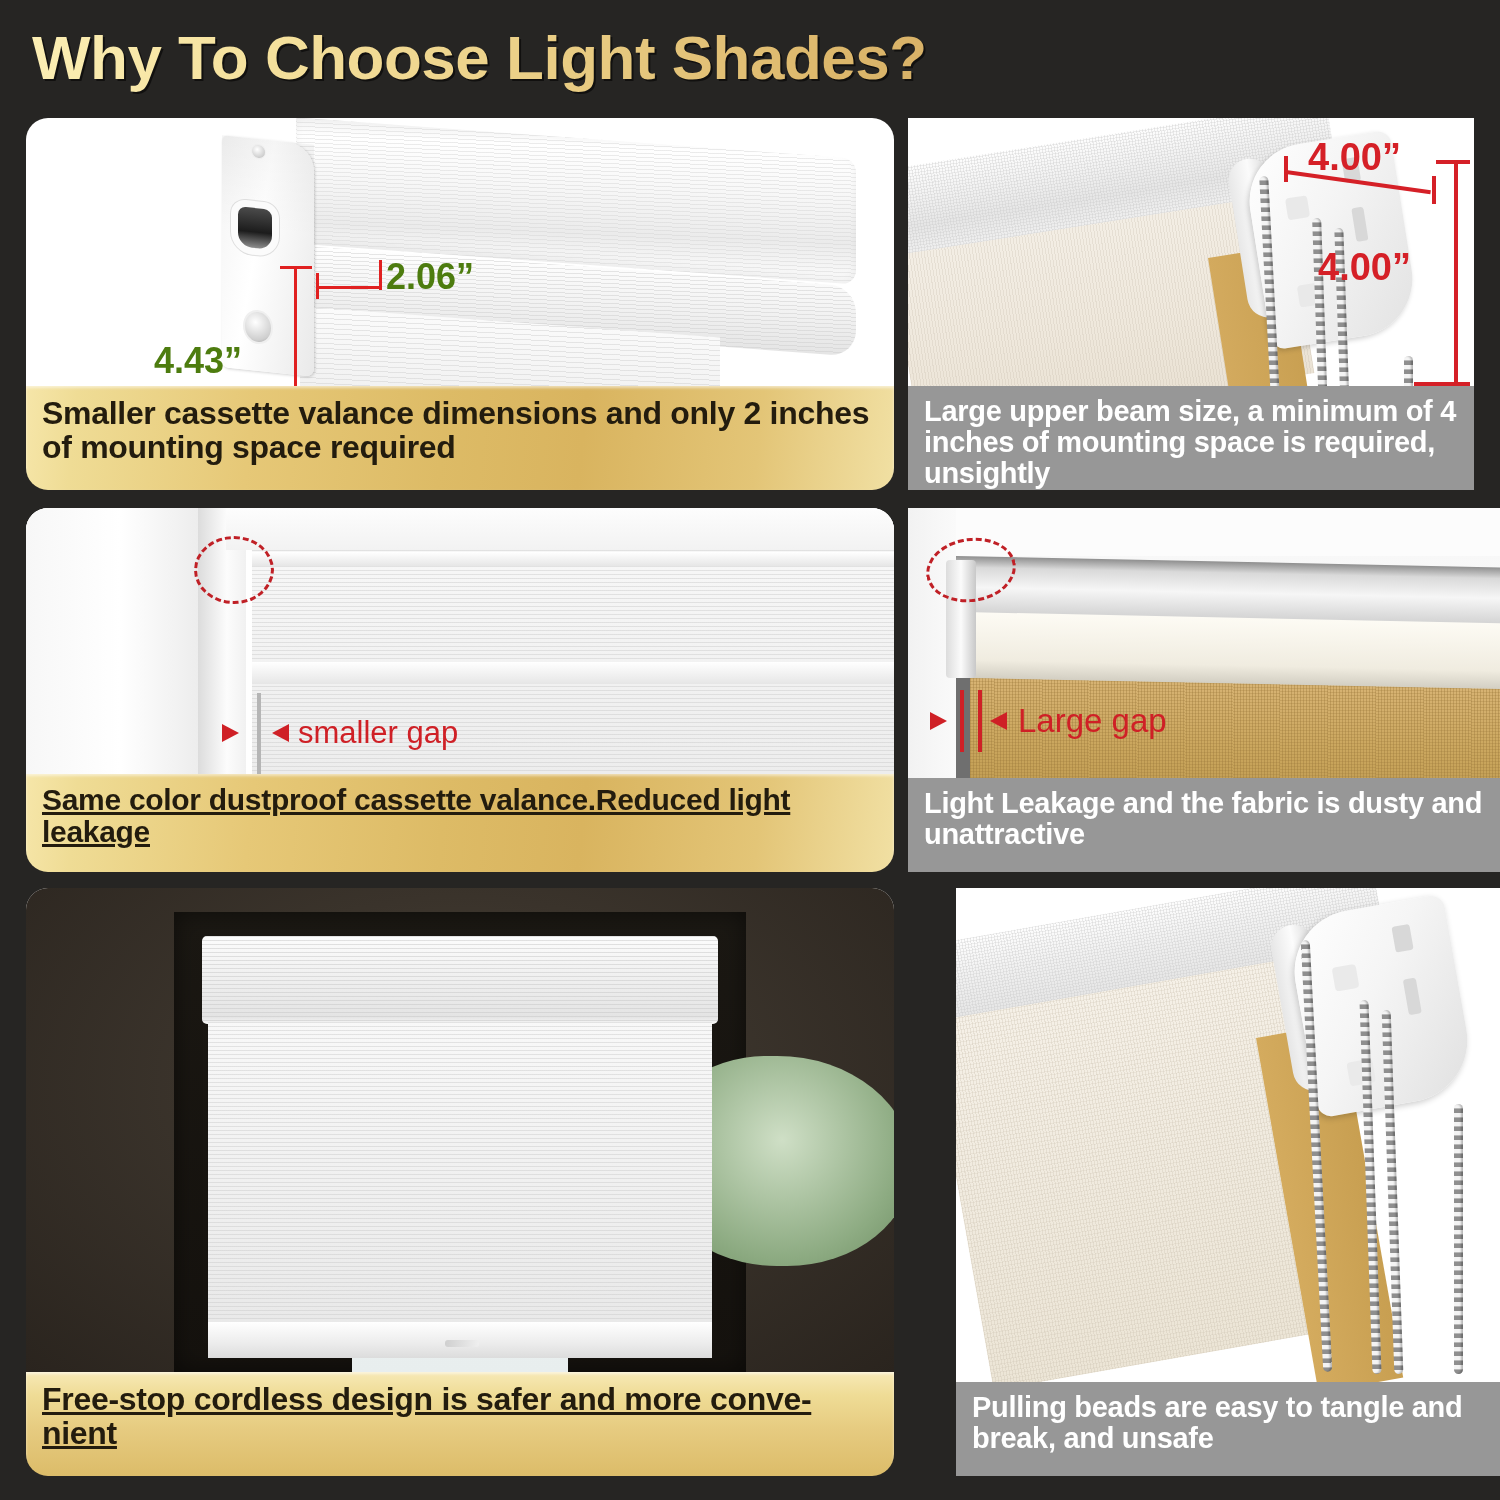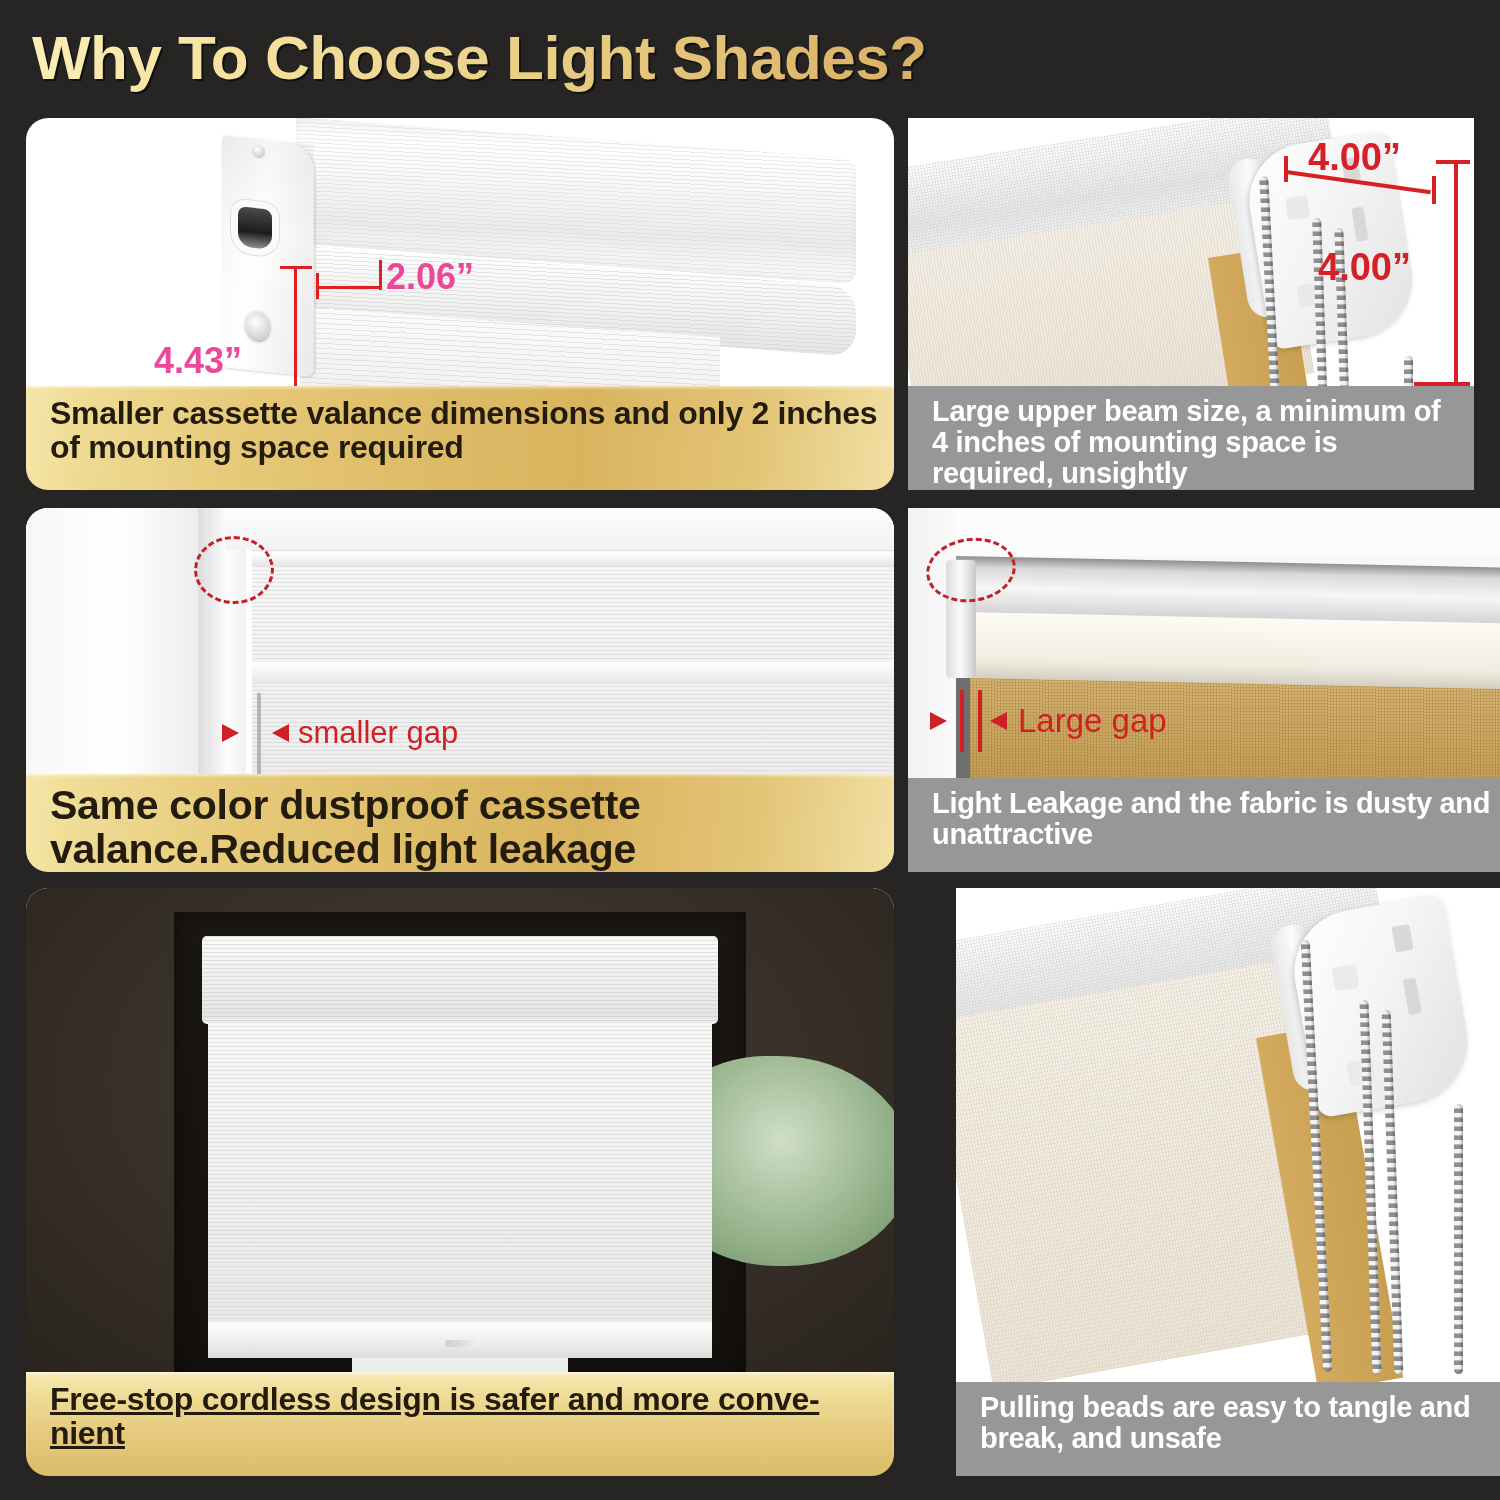--- a/index.html
+++ b/index.html
@@ -31,21 +31,21 @@
   .panel{position:absolute;overflow:hidden;display:flex;flex-direction:column;}
   .panel.left{border-radius:22px;}
   .panel.right{border-radius:0px;}
 
   .photo{position:relative;flex:1 1 auto;overflow:hidden;background:#fff;}
 
   
   .cap{
     position:relative;flex:0 0 auto;
     box-sizing:border-box;
-    padding:10px 14px 10px 24px;
+    padding:10px 14px 10px 16px;
     font-weight:bold;
     line-height:1.07;
     letter-spacing:-0.3px;
   }
   .cap-gold{
     color:#231c0e;
     background:linear-gradient(96deg,#f6e6a9 0%,#efdc95 6%,#e6c877 26%,#ddbb66 48%,#d9b45f 64%,#e3c577 84%,#f1e0a3 100%);
     box-shadow:inset 0 2px 3px rgba(255,255,255,.55);
   }
   .cap-gold.bright{
@@ -114,21 +114,21 @@
   .v-fab{
     position:absolute;left:104px;top:186px;width:420px;height:84px;
     background:linear-gradient(178deg,#fbfbfb,#efefef);
     transform:skewY(4.2deg);
   }
   .v-fab:before{
     content:"";position:absolute;inset:0;
     background:repeating-linear-gradient(179deg,rgba(208,208,208,.5) 0 1px,rgba(255,255,255,0) 1px 5px);
   }
   .dimline{position:absolute;background:#e02020;}
-  .dimlbl{position:absolute;color:#ec4899;font-weight:bold;white-space:nowrap;}
+  .dimlbl{position:absolute;color:#4d7c0f;font-weight:bold;white-space:nowrap;}
 
   
   #p2{left:908px;top:118px;width:566px;height:372px;}
   #p2 .cap{height:104px;font-size:29px;}
   .r-scene{position:absolute;inset:0;background:#fff;}
   .r-tube{
     position:absolute;left:-20px;top:52px;width:450px;height:86px;
     background:linear-gradient(180deg,#fdfdfd 0%,#f2f2f2 35%,#e6e6e6 70%,#efefef 100%);
     transform:rotate(-9deg);transform-origin:left center;
   }
@@ -162,21 +162,21 @@
   }
   .bead{
     position:absolute;width:9px;
     background:repeating-linear-gradient(180deg,#f4f4f4 0 4px,#b9b9b9 4px 5px,#8f8f8f 5px 9px);
     border-radius:5px;
     box-shadow:inset -2px 0 2px rgba(0,0,0,.25);
   }
 
   
   #p3{left:26px;top:508px;width:868px;height:364px;}
-  #p3 .cap{height:98px;font-size:41px;}
+  #p3 .cap{height:98px;font-size:30px;text-decoration:underline;}
   .w-frame{position:absolute;inset:0;background:#ffffff;}
   .w-jamb{position:absolute;left:0;top:0;width:172px;height:100%;
     background:linear-gradient(90deg,#f7f7f7,#ffffff 55%,#ededed 100%);}
   .w-jamb2{position:absolute;left:172px;top:0;width:48px;height:100%;
     background:linear-gradient(90deg,#dcdcdc,#fcfcfc 60%,#f1f1f1);}
   .w-head{position:absolute;left:200px;top:0;right:0;height:42px;
     background:linear-gradient(180deg,#fdfdfd,#f2f2f2);}
   .w-shade{position:absolute;left:226px;top:42px;right:0;bottom:0;
     background:linear-gradient(180deg,#f7f7f7,#ededed);}
   .w-shade:before{content:"";position:absolute;inset:0;

